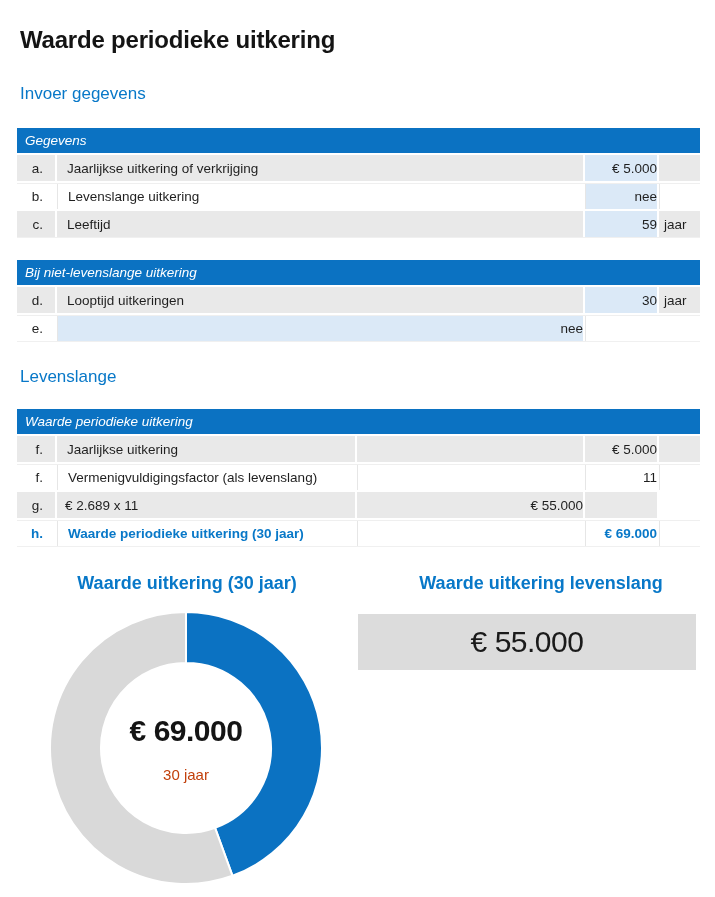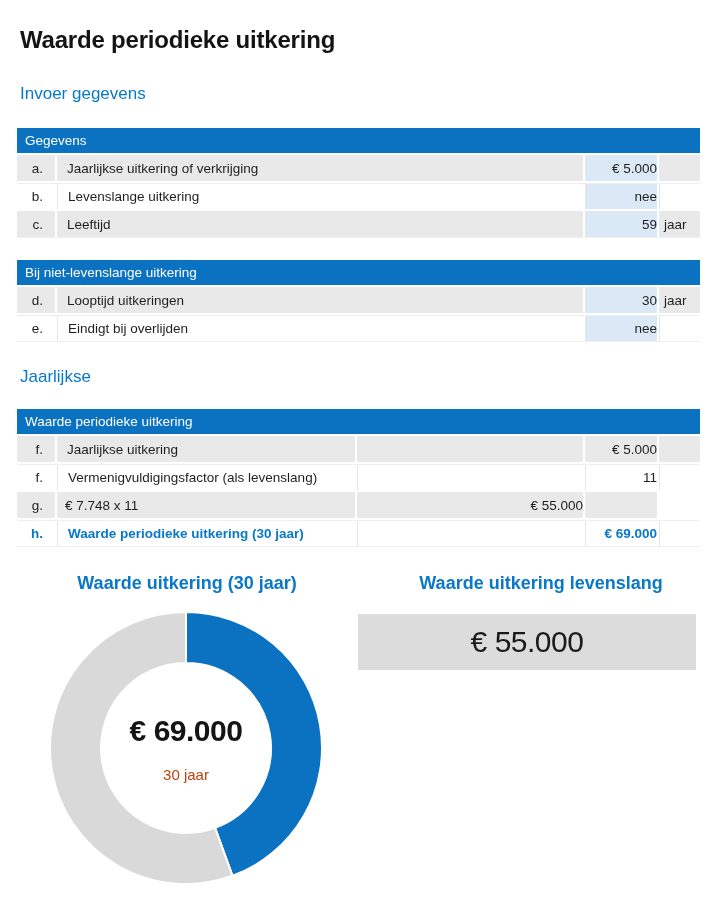--- a/index.html
+++ b/index.html
@@ -15,21 +15,21 @@
   .section-heading {
     margin:30px 0 0 20px; font-size:17px; line-height:20px; font-weight:normal; color:#0878c8;
   }
   .section-heading.calc { margin-top:25px; }
   .tbl { width:683px; margin:24px 0 0 17px; display:flex; flex-direction:column; row-gap:2px;
          border-bottom:1px solid #f0f0f0; }
   .tbl.t2 { margin-top:22px; }
   .tbl.t3 { margin-top:22px; }
   .tbl-header {
     background:#0b72c2; color:#fff; height:25px; line-height:25px;
-    font-size:13.5px; padding-left:8px;
+    font-size:13.5px; padding-left:8px;font-style:italic;
   }
   .row { display:grid; column-gap:2px; height:26px; background:#fff; }
   .row.g4 { grid-template-columns:38px 526px 72px 41px; }
   .row.g5 { grid-template-columns:38px 298px 226px 72px 41px; }
   .cell { display:flex; align-items:center; font-size:13.5px; overflow:hidden; white-space:nowrap; }
   .row.gray .cell { background:#e9e9e9; }
   .row.white .cell { background:#fff; }
   .row.white .cell + .cell { border-left:1px solid #e6e6e6; }
   .row.white { border-top:1px solid #efefef; }
   .cell.letter { justify-content:flex-end; padding-right:12px; }
@@ -92,47 +92,46 @@
 <div class="tbl t2">
   <div class="tbl-header">Bij niet-levenslange uitkering</div>
   <div class="row g4 gray">
     <div class="cell letter">d.</div>
     <div class="cell label">Looptijd uitkeringen</div>
     <div class="cell value input-cell">30</div>
     <div class="cell unit">jaar</div>
   </div>
   <div class="row g4 white">
     <div class="cell letter">e.</div>
-    <div class="cell label">Eindigt bij overlijden</div>
     <div class="cell value input-cell">nee</div>
     <div class="cell unit"></div>
   </div>
 </div>
 
-<div class="section-heading calc">Jaarlijkse</div>
+<div class="section-heading calc">Levenslange</div>
 
 <div class="tbl t3">
   <div class="tbl-header">Waarde periodieke uitkering</div>
   <div class="row g5 gray">
     <div class="cell letter">f.</div>
     <div class="cell label">Jaarlijkse uitkering</div>
     <div class="cell formula"></div>
     <div class="cell value">€ 5.000</div>
     <div class="cell unit"></div>
   </div>
   <div class="row g5 white">
     <div class="cell letter">f.</div>
     <div class="cell label">Vermenigvuldigingsfactor (als levenslang)</div>
     <div class="cell formula"></div>
     <div class="cell value">11</div>
     <div class="cell unit"></div>
   </div>
   <div class="row g5 gray">
     <div class="cell letter">g.</div>
-    <div class="cell formula">€ 7.748 x 11</div>
+    <div class="cell formula">€ 2.689 x 11</div>
     <div class="cell value">€ 55.000</div>
     <div class="cell unit"></div>
   </div>
   <div class="row g5 white highlight">
     <div class="cell letter">h.</div>
     <div class="cell label">Waarde periodieke uitkering (30 jaar)</div>
     <div class="cell formula"></div>
     <div class="cell value">€ 69.000</div>
     <div class="cell unit"></div>
   </div>

